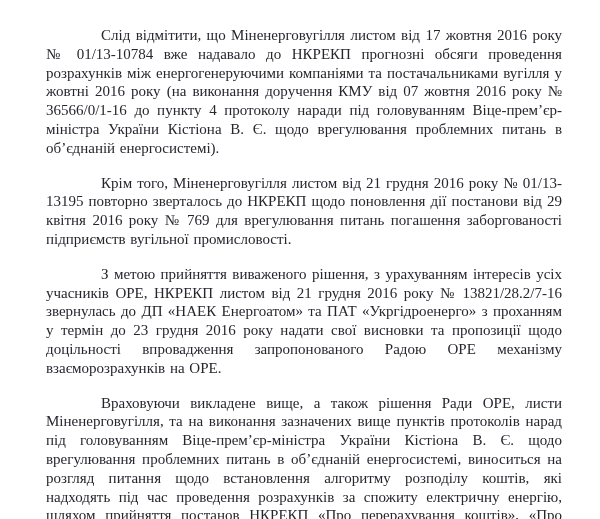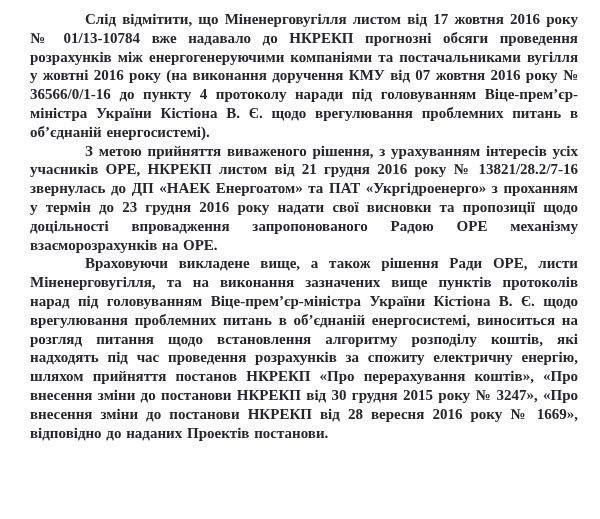--- a/index.html
+++ b/index.html
@@ -13,28 +13,28 @@
       box-sizing: border-box;
       background: #ffffff;
       padding: 10px 22px 10px 30px;
       font-family: "Liberation Serif", "DejaVu Serif", serif;
       font-size: 15px;
       line-height: 18.8px;
       color: #26262e;
       overflow: hidden;
     }
     .page p {
-      margin: 0;
+      margin: 16px;
       text-align: justify;
       text-indent: 55px;
       text-justify: inter-word;
       word-spacing: 1px;
-      font-weight: bold;
     }
   </style>
 </head>
 <body>
 
 <div class="page">
   <p>Слід відмітити, що Міненерговугілля листом від 17 жовтня 2016 року № 01/13-10784 вже надавало до НКРЕКП прогнозні обсяги проведення розрахунків між енергогенеруючими компаніями та постачальниками вугілля у жовтні 2016 року (на виконання доручення КМУ від 07 жовтня 2016 року № 36566/0/1-16 до пункту 4 протоколу наради під головуванням Віце-прем’єр-міністра України Кістіона В. Є. щодо врегулювання проблемних питань в об’єднаній енергосистемі).</p>
+  <p>Крім того, Міненерговугілля листом від 21 грудня 2016 року № 01/13-13195 повторно зверталось до НКРЕКП щодо поновлення дії постанови від 29 квітня 2016 року № 769 для врегулювання питань погашення заборгованості підприємств вугільної промисловості.</p>
   <p>З метою прийняття виваженого рішення, з урахуванням інтересів усіх учасників ОРЕ, НКРЕКП листом від 21 грудня 2016 року № 13821/28.2/7-16 звернулась до ДП «НАЕК Енергоатом» та ПАТ «Укргідроенерго» з проханням у термін до 23 грудня 2016 року надати свої висновки та пропозиції щодо доцільності впровадження запропонованого Радою ОРЕ механізму взаєморозрахунків на ОРЕ.</p>
   <p>Враховуючи викладене вище, а також рішення Ради ОРЕ, листи Міненерговугілля, та на виконання зазначених вище пунктів протоколів нарад під головуванням Віце-прем’єр-міністра України Кістіона В. Є. щодо врегулювання проблемних питань в об’єднаній енергосистемі, виноситься на розгляд питання щодо встановлення алгоритму розподілу коштів, які надходять під час проведення розрахунків за спожиту електричну енергію, шляхом прийняття постанов НКРЕКП «Про перерахування коштів», «Про внесення зміни до постанови НКРЕКП від 30 грудня 2015 року № 3247», «Про внесення зміни до постанови НКРЕКП від 28 вересня 2016 року № 1669», відповідно до наданих Проектів постанови.</p>
 </div>
 
 </body></html>

